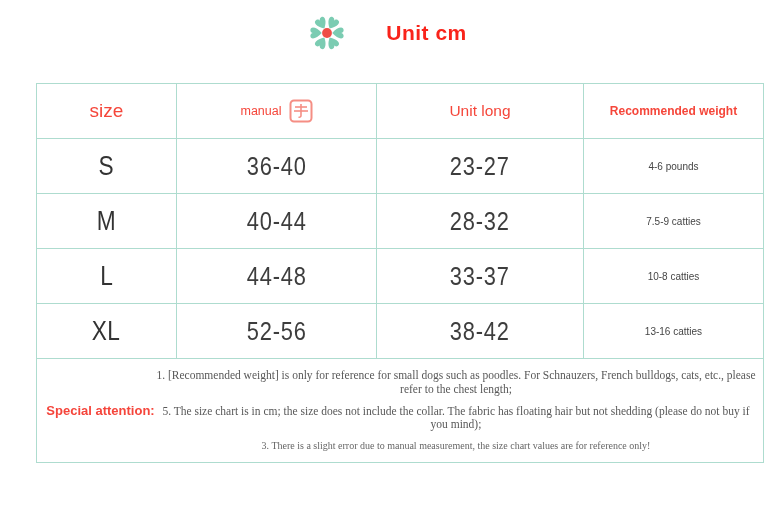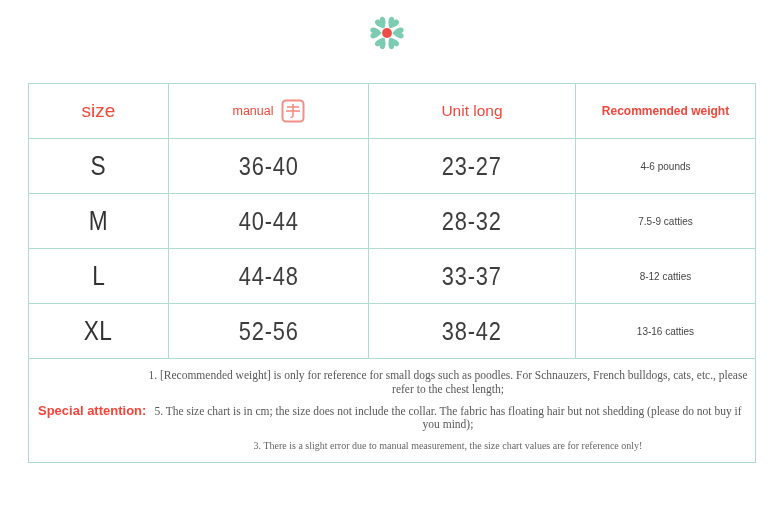--- a/index.html
+++ b/index.html
@@ -26,21 +26,21 @@
     font-size: 21px;
     font-weight: 700;
     letter-spacing: 0.5px;
   }
 
   
   table.size-chart {
     border-collapse: collapse;
     table-layout: fixed;
     width: 727px;
-    margin: 27px 0 0 28px;
+    margin: 27px 0 0 36px;
     background: #d946ef;
   }
   .size-chart td, .size-chart th {
     border: 1px solid #aedccf;
     text-align: center;
     vertical-align: middle;
     background: #ffffff;
   }
   col.c-size   { width: 140px; }
   col.c-chest  { width: 200px; }
@@ -72,21 +72,21 @@
 
   
   td.notes-cell { padding: 0; }
   .notes-flex { display: flex; align-items: center; width: 100%; height: 100%; }
   .notes-label {
     width: 118px;
     flex: 0 0 118px;
     color: #f5453b;
     font-size: 13px;
     font-weight: 600;
-    text-align: left;
+    text-align: center;
     padding-left: 9px;
   }
   .notes-list { flex: 1; text-align: center; padding-right: 6px; font-family: Liberation Serif, serif; }
   .note-line { color: #585858; font-size: 11.5px; line-height: 1.2; margin: 8px 0; }
   .note-line.small { font-size: 10px; color: #666666; }
 </style>
 </head>
 <body>
 
 <div class="page-header">
@@ -106,20 +106,21 @@
       </g>
       <g transform="rotate(270 24 24)">
         <path transform="translate(24,11)" d="M0,7 C-7,1 -8,-6 -3.2,-6 C-1.2,-6 -0.2,-4.4 0,-3.2 C0.2,-4.4 1.2,-6 3.2,-6 C8,-6 7,1 0,7 Z"></path>
       </g>
       <g transform="rotate(330 24 24)">
         <path transform="translate(24,11)" d="M0,7 C-7,1 -8,-6 -3.2,-6 C-1.2,-6 -0.2,-4.4 0,-3.2 C0.2,-4.4 1.2,-6 3.2,-6 C8,-6 7,1 0,7 Z"></path>
       </g>
     </g>
     <circle cx="24" cy="24" r="5.6" fill="#ee4d45"></circle>
   </svg>
+  <div class="unit-title">Unit cm</div>
 </div>
 
 <table class="size-chart">
   <colgroup>
     <col class="c-size">
       <col class="c-chest">
       <col class="c-back">
       <col class="c-weight">
   </colgroup>
   <thead>
@@ -150,21 +151,21 @@
     <tr class="data-row">
       <td class="c-letter"><span class="cond">M</span></td>
       <td class="c-num"><span class="cond">40-44</span></td>
       <td class="c-num"><span class="cond">28-32</span></td>
       <td class="c-wt">7.5-9 catties</td>
     </tr>
     <tr class="data-row">
       <td class="c-letter"><span class="cond">L</span></td>
       <td class="c-num"><span class="cond">44-48</span></td>
       <td class="c-num"><span class="cond">33-37</span></td>
-      <td class="c-wt">8-12 catties</td>
+      <td class="c-wt">10-8 catties</td>
     </tr>
     <tr class="data-row">
       <td class="c-letter"><span class="cond">XL</span></td>
       <td class="c-num"><span class="cond">52-56</span></td>
       <td class="c-num"><span class="cond">38-42</span></td>
       <td class="c-wt">13-16 catties</td>
     </tr>
     <tr class="notes-row">
       <td class="notes-cell" colspan="4">
         <div class="notes-flex">

